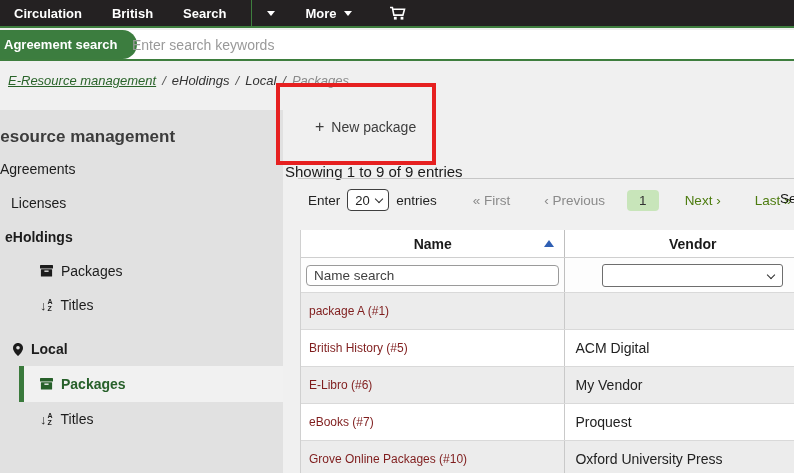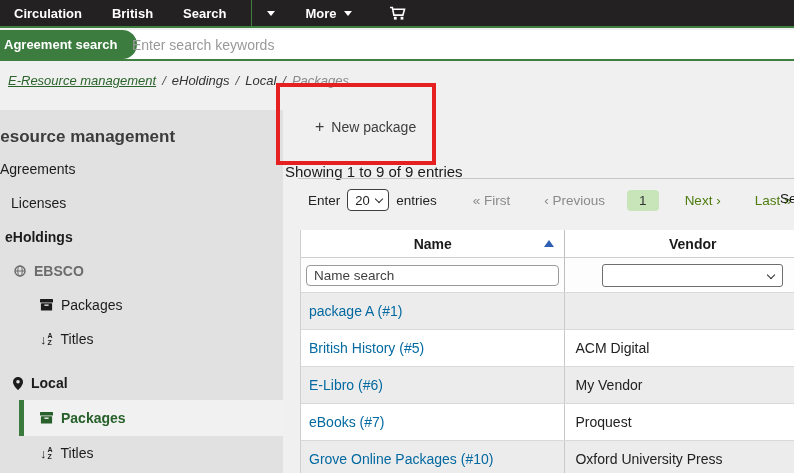--- a/index.html
+++ b/index.html
@@ -150,21 +150,21 @@
     font-family: "Liberation Sans", sans-serif;
   }
   .name-filter::placeholder { color: #3f3f3f; }
   .vendor-select { width: 181px; height: 23px; margin: 6px auto; border: 1px solid #6e6e6e; border-radius: 3px; }
   .vendor-select .chev { top: 7px; right: 8px; }
   .tbody-row { height: 37px; border-bottom: 1px solid #d9d9d9; align-items: center; }
   .tbody-row.odd { background: #ececec; }
   .tbody-row.even { background: #fff; }
   .cell-name { width: 265px; padding-left: 8px; border-right: 1px solid #c9c9c9; height: 100%; display: flex; align-items: center; }
   .cell-vendor { width: 255px; padding-left: 10px; font-size: 14px; color: #222; }
-  .pkg-link { color: #0369a1; font-size: 14px; text-decoration: none; cursor: pointer; }
+  .pkg-link { color: #7f1d1d; font-size: 12px; text-decoration: none; cursor: pointer; }
 
   
   .red-rect {
     position: absolute; left: 276px; top: 83px; width: 160px; height: 82px;
     border: 4px solid #e62020; z-index: 50; pointer-events: none;
   }
 </style>
 </head>
 <body>
 
@@ -221,30 +221,20 @@
 
     <div class="sb-item pl10">
       <span>Agreements</span>
     </div>
     <div class="sb-item pl11">
       <span>Licenses</span>
     </div>
     <div class="sb-item pl5 bold">
       <span>eHoldings</span>
     </div>
-    <div class="sb-item pl14 bold sb-gray">
-      <span class="ico">
-        <svg width="12" height="12" viewBox="0 0 12 12">
-          <circle cx="6" cy="6" r="5" fill="none" stroke="#6b6b6b" stroke-width="1.4"></circle>
-          <ellipse cx="6" cy="6" rx="2.2" ry="5" fill="none" stroke="#6b6b6b" stroke-width="1"></ellipse>
-          <line x1="1" y1="6" x2="11" y2="6" stroke="#6b6b6b" stroke-width="1"></line>
-        </svg>
-      </span>
-      <span>EBSCO</span>
-    </div>
     <div class="sb-item pl40">
       <span class="ico">
         <svg width="13" height="12" viewBox="0 0 13 12" fill="#1c1c1c">
           <rect x="0" y="0" width="13" height="3.4" rx="0.5"></rect>
           <rect x="0.9" y="4.2" width="11.2" height="7.3" rx="0.6"></rect>
           <rect x="4.4" y="5.5" width="4.2" height="1.4" fill="#e1e1e1"></rect>
         </svg>
       </span>
       <span>Packages</span>
     </div>

